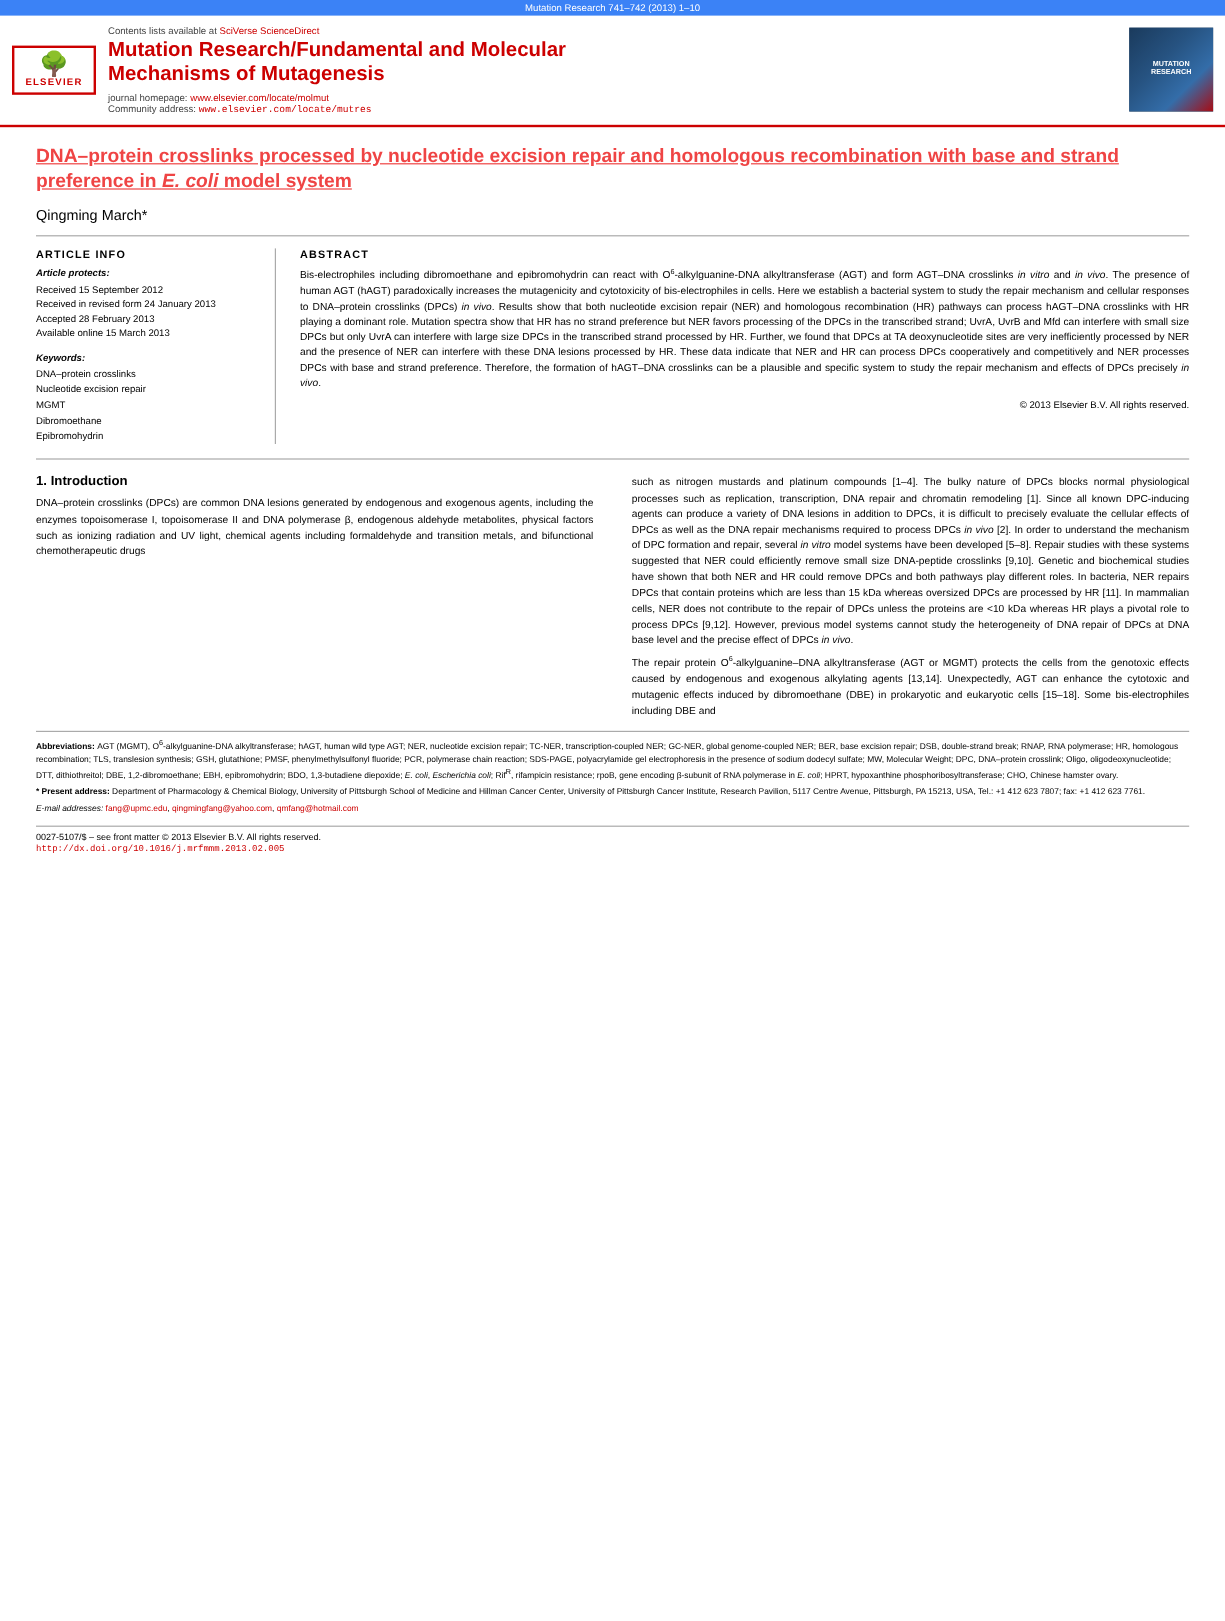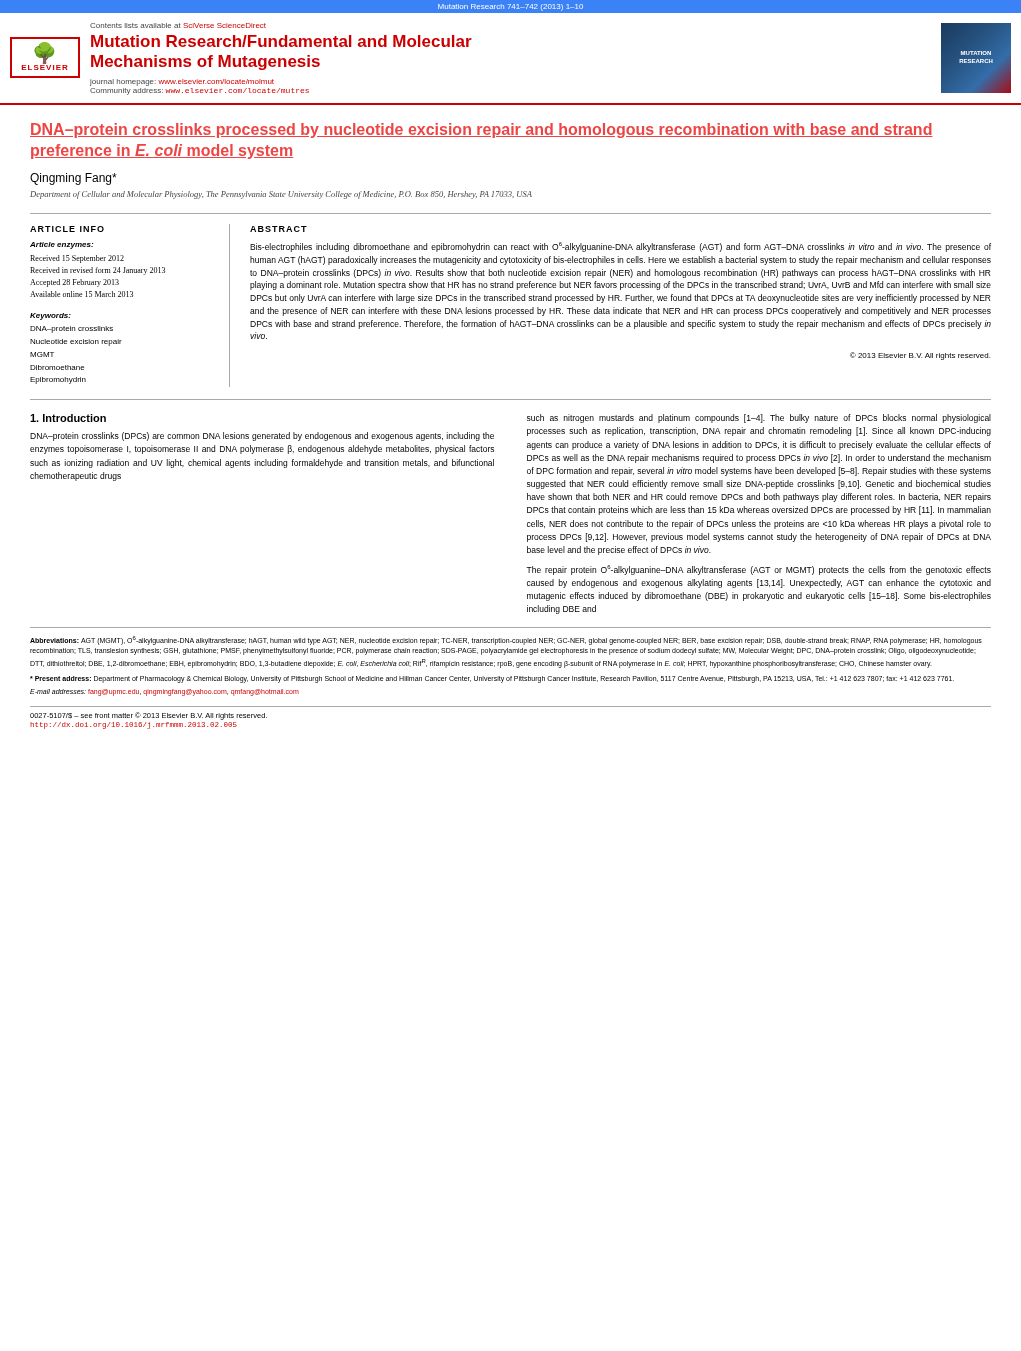--- a/index.html
+++ b/index.html
@@ -171,21 +171,21 @@
       font-size: 8px;
       font-style: italic;
       font-weight: bold;
       margin-bottom: 4px;
       font-family: Arial, sans-serif;
     }
 
     .article-history-item {
       font-size: 8px;
       line-height: 1.5;
-      font-family: Liberation Serif, serif;
+      font-family: Liberation Sans, sans-serif;
       color: #000;
     }
 
     .keywords-section {
       margin-top: 10px;
     }
 
     .keywords-label {
       font-size: 8px;
       font-style: italic;
@@ -318,33 +318,30 @@
   </div>
 </div>
 
 <div class="main-content">
 
   <div class="paper-title">
     <span>DNA–protein crosslinks processed by nucleotide excision repair and homologous recombination with base and strand preference in <em>E. coli</em> model system</span>
   </div>
 
   <div class="authors">
-    <span>Qingming Fang*</span>
-  </div>
-
-  <div class="affiliation">
-    <span>Department of Cellular and Molecular Physiology, The Pennsylvania State University College of Medicine, P.O. Box 850, Hershey, PA 17033, USA</span>
-  </div>
+    <span>Qingming March*</span>
+  </div>
+
 
   <div class="two-col">
 
     <div class="left-col">
       <div class="section-label">ARTICLE INFO</div>
 
-      <div class="article-history-label">Article enzymes:</div>
+      <div class="article-history-label">Article protects:</div>
       <div class="article-history-item">Received 15 September 2012</div>
       <div class="article-history-item">Received in revised form 24 January 2013</div>
       <div class="article-history-item">Accepted 28 February 2013</div>
       <div class="article-history-item">Available online 15 March 2013</div>
 
       <div class="keywords-section">
         <div class="keywords-label">Keywords:</div>
         <div class="keywords-list">
           <div>DNA–protein crosslinks</div>
           <div>Nucleotide excision repair</div>

